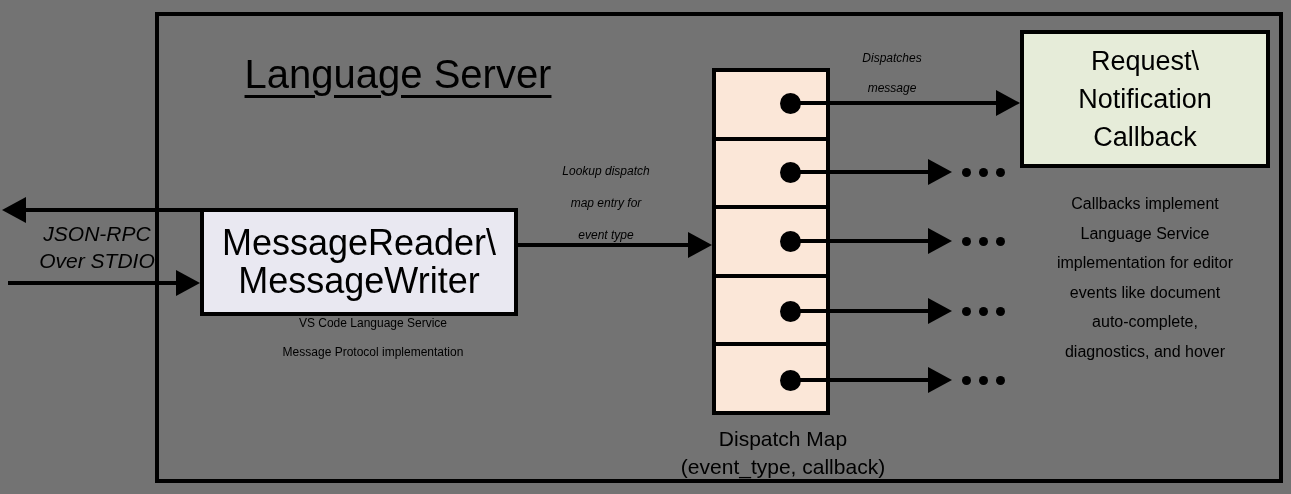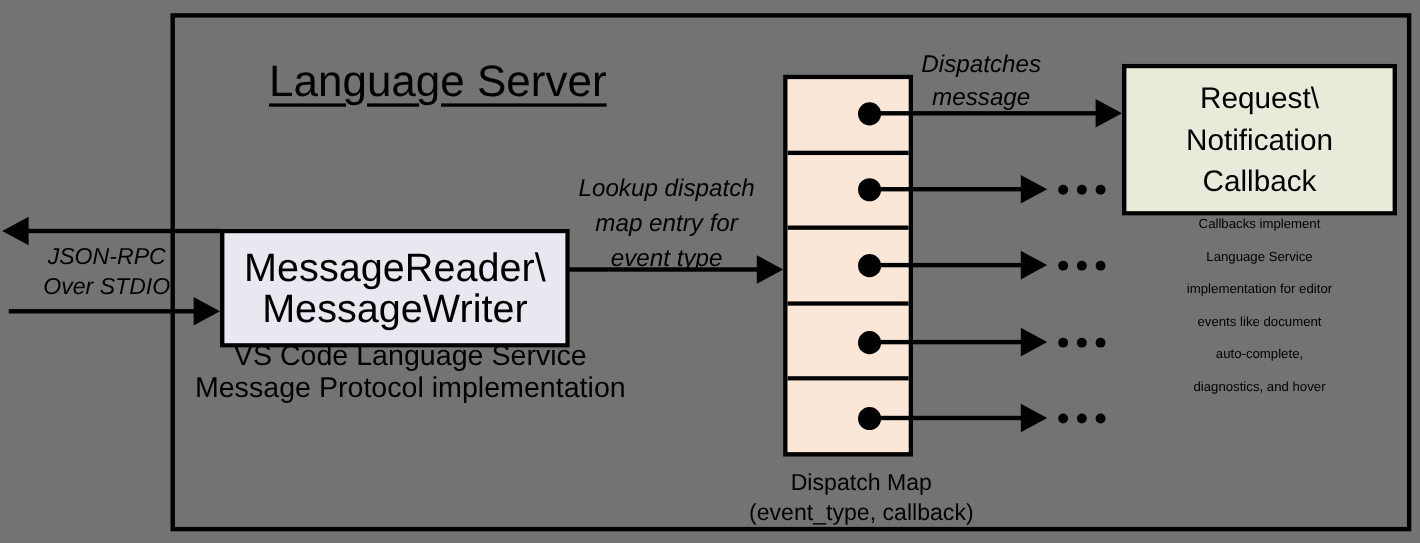--- a/index.html
+++ b/index.html
@@ -68,21 +68,20 @@
     background: var(--message-box-fill, #e9e8f1);
     font-size: 36px;
     line-height: 38px;
   }
   .callback-box {
     left: 1020px; top: 30px;
     width: 250px; height: 138px;
     background: var(--callback-box-fill, #e6ecd9);
     font-size: 27px;
     line-height: 38px;
-    margin-top: 28px;
   }
 
   
   .dispatch-map {
     left: 712px; top: 68px;
     width: 118px; height: 347px;
     border: 4px solid #000;
     box-sizing: border-box;
     display: flex;
     flex-direction: column;
@@ -96,38 +95,38 @@
   .dot {
     width: 21px; height: 21px;
     border-radius: 50%;
     background: #000;
     z-index: 3;
   }
 
   
   .caption {
     text-align: center;
-    font-size: 26px;
+    font-size: 12px;
     line-height: 29px;
   }
   .italic-label {
     text-align: center;
     font-style: italic;
-    font-size: 22px;
+    font-size: 12px;
   }
   .stdio-label { left: 22px; top: 220px; width: 150px; font-size: 21px; line-height: 27px; }
   .lookup-label { left: 518px; top: 155px; width: 176px; line-height: 32px; }
   .dispatches-label { left: 832px; top: 43px; width: 120px; line-height: 30px; }
   .msg-caption { left: 175px; top: 309px; width: 396px; }
   .map-caption { left: 658px; top: 425px; width: 250px; font-size: 21px; line-height: 28px; text-align: center; }
   .note {
     left: 1012px; top: 189px;
     width: 266px;
     text-align: center;
-    font-size: 12px;
+    font-size: 16px;
     line-height: 29.5px;
   }
 
   
   .ellipsis {
     display: flex;
     align-items: center;
     gap: 8px;
     height: 10px;
   }

